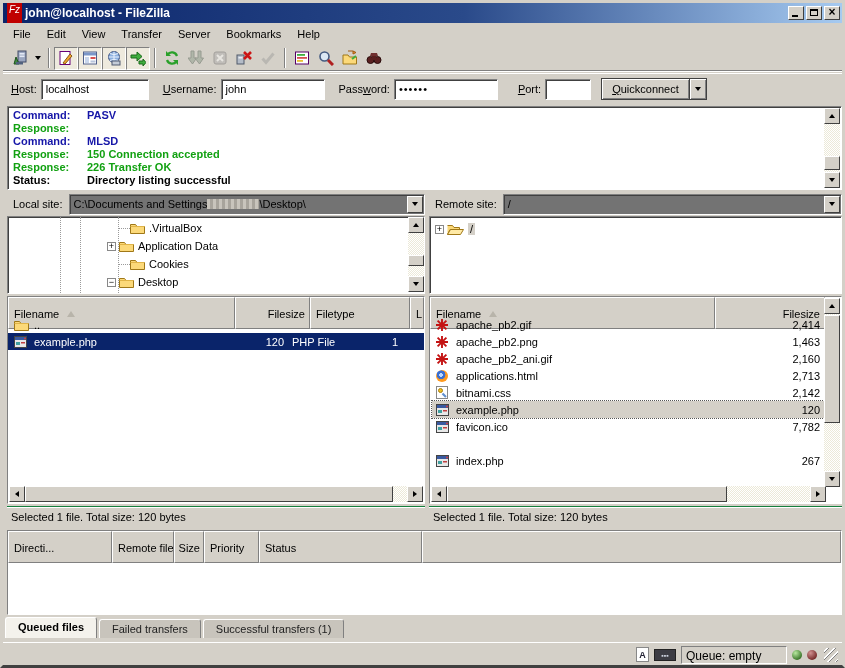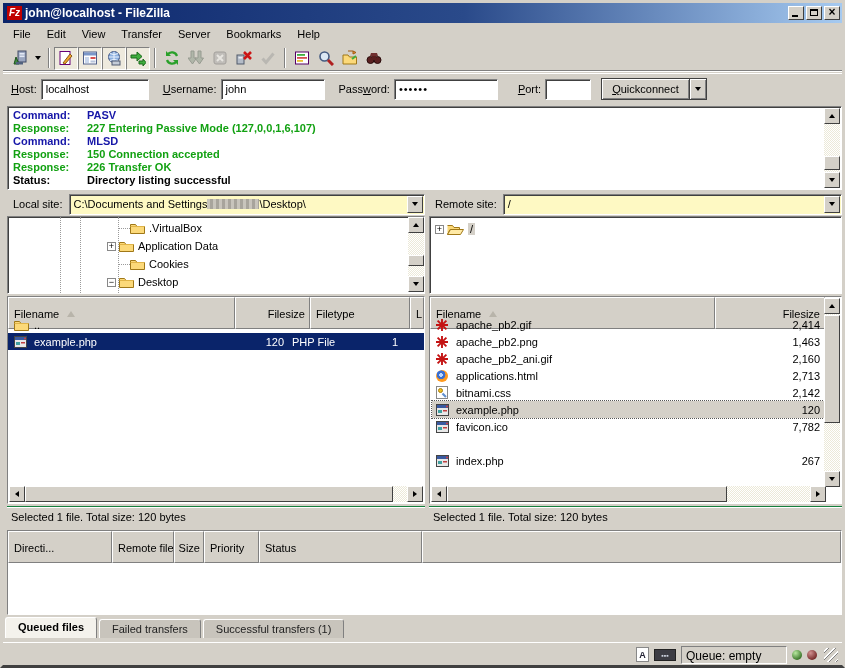--- a/index.html
+++ b/index.html
@@ -4,21 +4,21 @@
 <style>
   html,body{margin:0;padding:0;background:#3a3a3a;}
   *{box-sizing:border-box;font-family:"Liberation Sans",sans-serif;}
   #win{position:relative;width:845px;height:668px;background:#d4d0c8;overflow:hidden;
        border-left:3px solid #d4d0c8;border-right:3px solid #d4d0c8;border-top:3px solid #d4d0c8;border-bottom:3px solid #404040;
        outline:1px solid #404040;font-size:11px;color:#000;}
   .sunken{border-top:1px solid #808080;border-left:1px solid #808080;border-bottom:1px solid #fff;border-right:1px solid #fff;box-shadow:inset 1px 1px 0 #404040;}
   
   .titlebar{position:absolute;left:0;top:0;width:839px;height:20px;display:flex;align-items:center;
     background:linear-gradient(90deg,#0a246a 0%,#2a4a8a 55%,#a6caf0 100%);padding:0 2px;}
-  .logo{width:15px;height:14px;background:#c00000;color:#fff;font-weight:bold;font-size:10px;line-height:14px;text-align:center;margin:0 3px 0 2px;font-style:italic;}
+  .logo{width:15px;height:20px;background:#c00000;color:#fff;font-weight:normal;font-size:10px;line-height:14px;text-align:center;margin:0 3px 0 2px;font-style:italic;}
   .title{color:#fff;font-weight:bold;font-size:12px;flex:1;white-space:nowrap;}
   .winbtns{display:flex;gap:2px;}
   .wbtn{width:16px;height:14px;position:relative;cursor:default;
     background:#d4d0c8;border-top:1px solid #fff;border-left:1px solid #fff;border-bottom:1px solid #404040;border-right:1px solid #404040;}
   .glyph-min{position:absolute;left:3px;bottom:2px;width:6px;height:2px;background:#000;}
   .glyph-max{position:absolute;left:3px;top:2px;width:8px;height:7px;border:1px solid #000;border-top-width:2px;}
   .glyph-close{position:absolute;left:0;top:-3px;width:14px;text-align:center;font-size:12px;font-weight:bold;color:#000;line-height:16px;}
   
   .menubar{position:absolute;left:0;top:21px;width:839px;height:20px;display:flex;align-items:center;padding-left:2px;}
   .menu-item{padding:2px 8px;}
@@ -51,21 +51,21 @@
   .hscroll{position:absolute;height:16px;background:#f1efe2;background-image:repeating-conic-gradient(#fff 0 25%,#ece9d8 0 50%);background-size:2px 2px;}
   .sbtn{position:absolute;width:16px;height:16px;background:#d4d0c8;border-top:1px solid #fff;border-left:1px solid #fff;border-bottom:1px solid #404040;border-right:1px solid #404040;display:flex;align-items:center;justify-content:center;}
   .thumb{position:absolute;background:#d4d0c8;border-top:1px solid #fff;border-left:1px solid #fff;border-bottom:1px solid #404040;border-right:1px solid #404040;}
   .a-up{width:0;height:0;border:3px solid transparent;border-bottom:4px solid #000;margin-top:-3px;}
   .a-dn{width:0;height:0;border:3px solid transparent;border-top:4px solid #000;margin-bottom:-3px;}
   .a-lf{width:0;height:0;border:3px solid transparent;border-right:4px solid #000;margin-left:-3px;}
   .a-rt{width:0;height:0;border:3px solid transparent;border-left:4px solid #000;margin-right:-3px;}
   
   .sitebar{position:absolute;top:0;left:0;right:0;height:22px;display:flex;align-items:center;}
   .site-label{padding:3px 6px;background:#d4d0c8;white-space:nowrap;}
-  .combo{flex:1;height:21px;background:#fef9c3;border-top:1px solid #808080;border-left:1px solid #808080;border-bottom:1px solid #fff;border-right:1px solid #fff;box-shadow:inset 1px 1px 0 #404040;display:flex;align-items:center;padding-left:4px;position:relative;}
+  .combo{flex:1;height:21px;background:#737373;border-top:1px solid #808080;border-left:1px solid #808080;border-bottom:1px solid #fff;border-right:1px solid #fff;box-shadow:inset 1px 1px 0 #404040;display:flex;align-items:center;padding-left:4px;position:relative;}
   .combo-btn{position:absolute;right:1px;top:1px;width:16px;height:17px;background:#d4d0c8;border-top:1px solid #fff;border-left:1px solid #fff;border-bottom:1px solid #404040;border-right:1px solid #404040;display:flex;align-items:center;justify-content:center;}
   .redact{display:inline-block;width:52px;height:10px;vertical-align:-1px;background:repeating-linear-gradient(90deg,#c8c4bc 0 3px,#a8a49c 3px 6px);}
   .treebox{position:absolute;left:0;top:23px;right:0;bottom:0;background:#fff;overflow:hidden;}
   .guide{position:absolute;top:0;bottom:0;border-left:1px dotted #9a9a9a;}
   .trow{position:absolute;height:18px;display:flex;align-items:center;}
   .tconn{width:12px;border-top:1px dotted #9a9a9a;height:0;}
   .expander{width:9px;height:9px;background:#fff;border:1px solid #888;font-size:9px;line-height:7px;text-align:center;flex:none;margin-right:3px;color:#000;}
   .tlabel{margin-left:4px;white-space:nowrap;}
   .i{display:inline-block;vertical-align:middle;flex:none;}
   .ff{width:12px;height:12px;border-radius:50%;background:radial-gradient(circle at 42% 40%,#bcd8ff 0 18%,#3b6fd0 19% 42%,#ff9a1e 46% 78%,#c85a10 100%);}
@@ -253,21 +253,20 @@
   </div>
 
   <div class="log sunken">
     <div style="padding-top:2px;">
       <div class="log-line">
           <span class="log-label t-command">Command:</span>
           <span class="t-command">PASV</span>
         </div>
       <div class="log-line">
           <span class="log-label t-response">Response:</span>
-          <span class="t-response">227 Entering Passive Mode (127,0,0,1,6,107)</span>
         </div>
       <div class="log-line">
           <span class="log-label t-command">Command:</span>
           <span class="t-command">MLSD</span>
         </div>
       <div class="log-line">
           <span class="log-label t-response">Response:</span>
           <span class="t-response">150 Connection accepted</span>
         </div>
       <div class="log-line">

